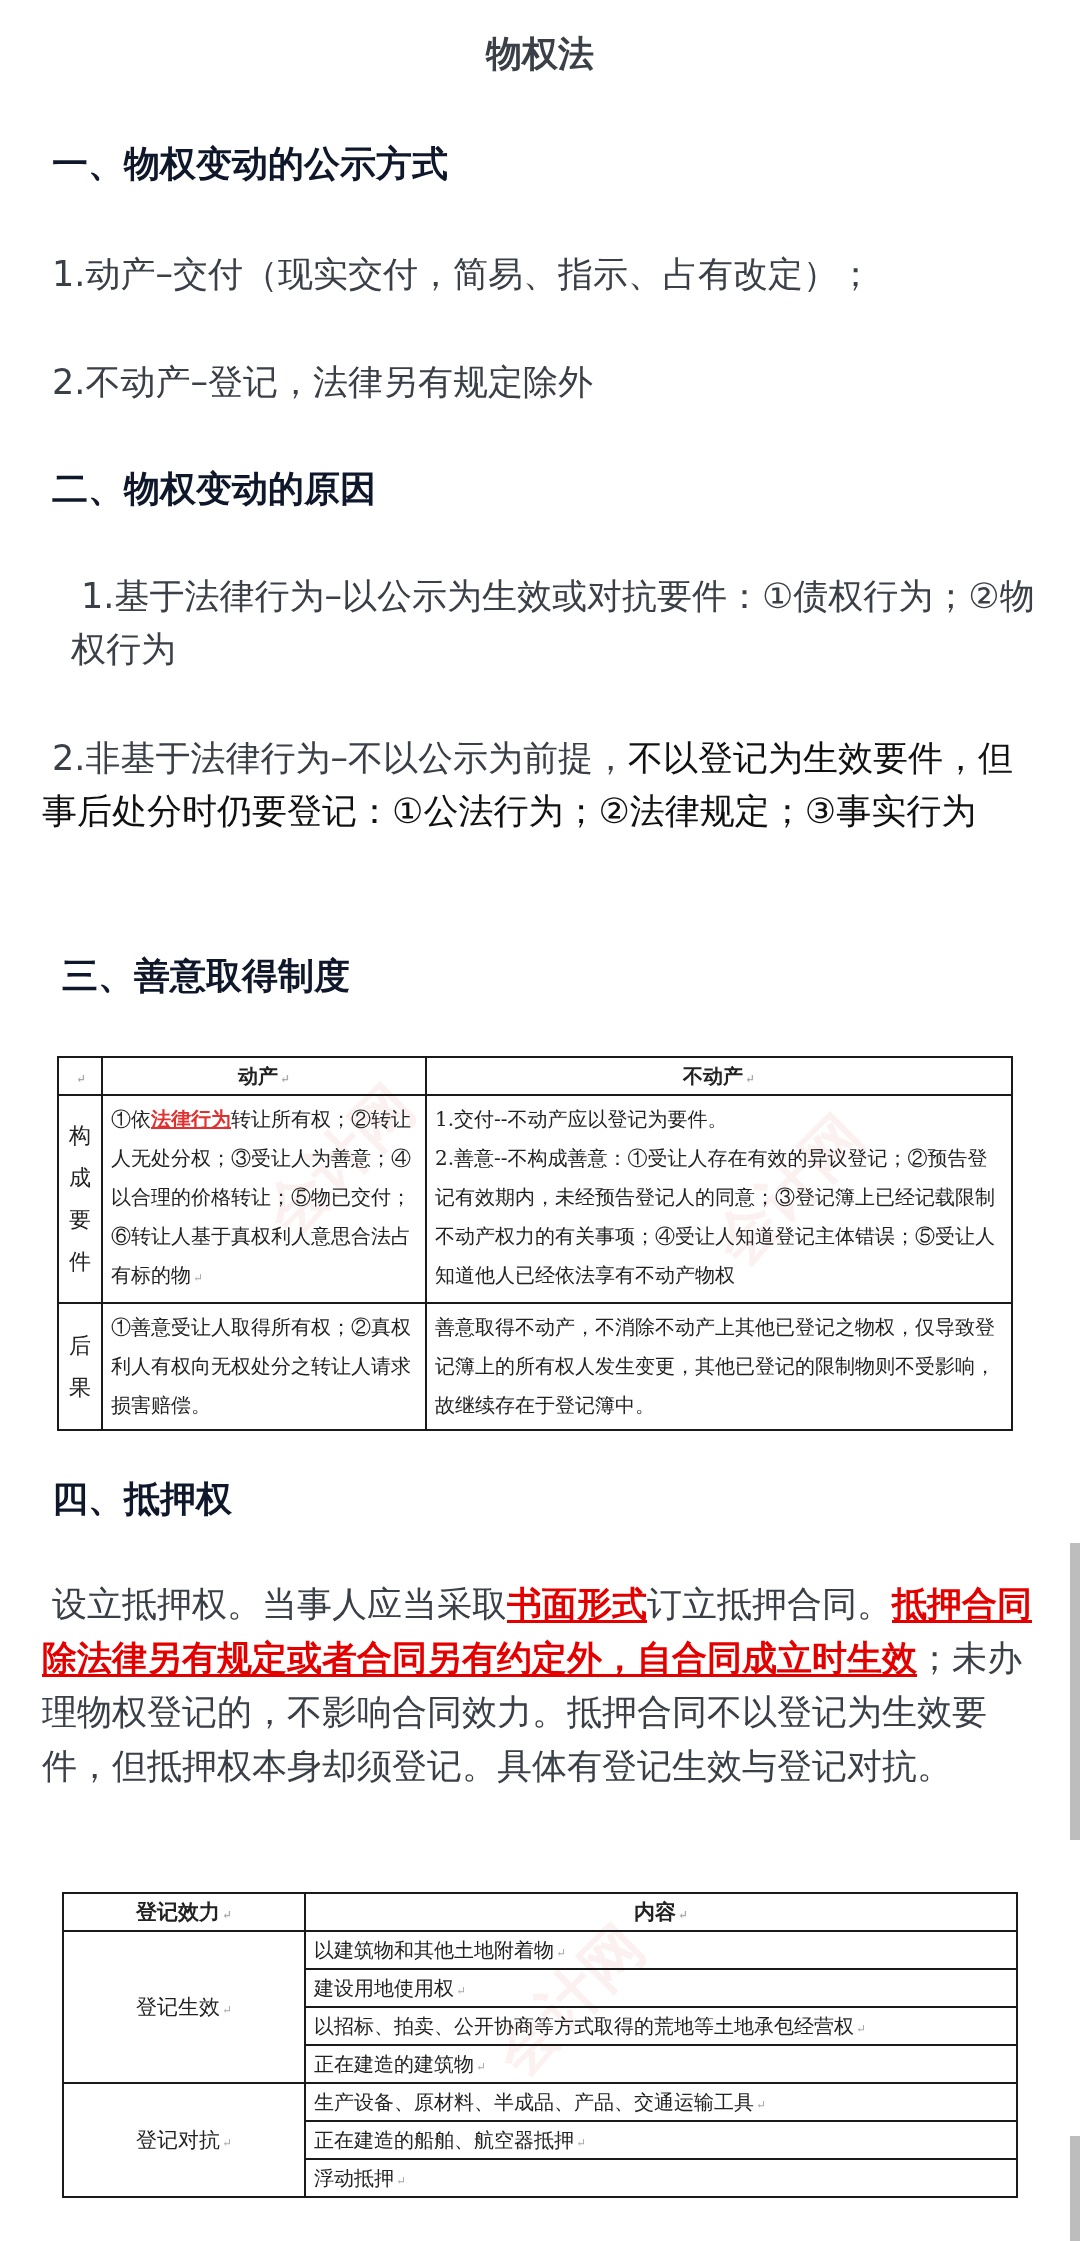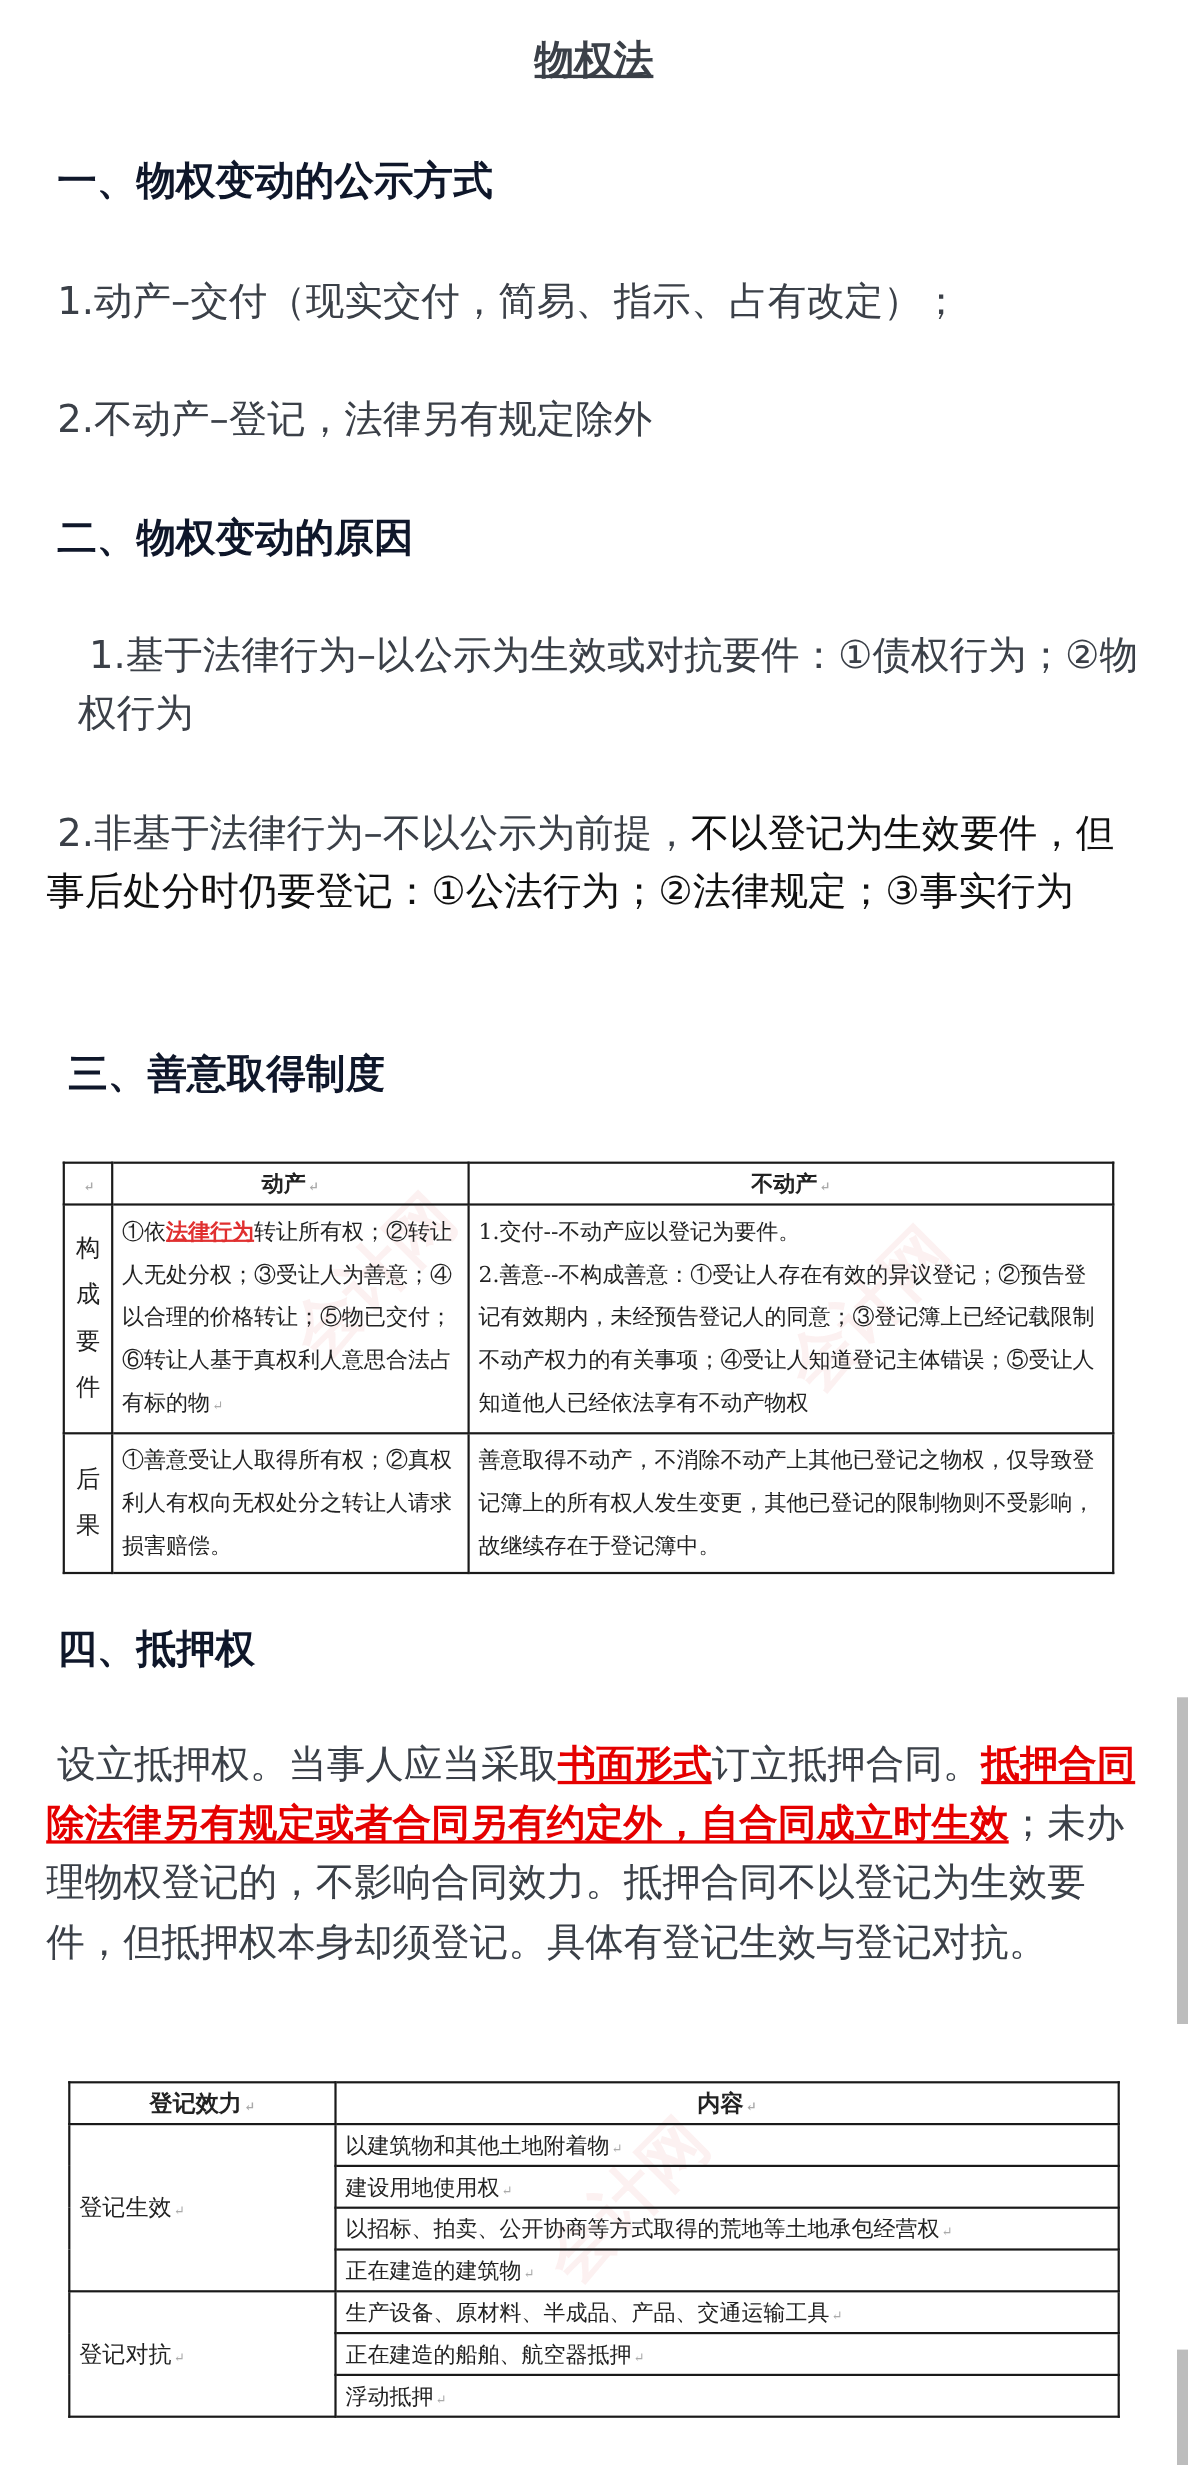--- a/index.html
+++ b/index.html
@@ -1,37 +1,37 @@
 <!DOCTYPE html>
 <html><head>
 <meta charset="utf-8">
 <style>
   html, body { margin: 0; padding: 0; background: #ffffff; }
   body { width: 1080px; height: 2241px; position: relative; overflow: hidden;
          font-family: "DejaVu Sans", "Liberation Sans", sans-serif; color: #3b4048; }
   .abs { position: absolute; }
-  .title { left: 0; width: 1080px; top: 30px; text-align: center; font-size: 36px; font-weight: bold; color: #3b4048; text-decoration: underline; }
+  .title { left: 0; width: 1080px; top: 30px; text-align: center; font-size: 36px; font-weight: bold; color: #3b4048; }
   .h { font-size: 36px; font-weight: bold; color: #0f172a; white-space: nowrap; }
   .p { font-size: 35px; color: #3b4048; line-height: 53px; }
   .p .black { color: #111111; }
   .red { color: #e50000; font-weight: bold; text-decoration: underline; text-decoration-thickness: 3px; text-underline-offset: 4px; }
 
   
   table.doc { position: absolute; border-collapse: collapse; font-family: "DejaVu Serif", "Liberation Serif", serif; color: #222; }
   table.doc td, table.doc th { border: 2px solid #1a1a1a; padding: 0 8px; vertical-align: middle; }
   .ret { color: #aaa; font-size: 12px; margin-left: 2px; }
   .t1 { left: 57px; top: 1056px; width: 956px; font-size: 20px; }
   .t1 th { height: 36px; font-weight: bold; font-size: 20px; }
   .t1 td.side { width: 26px; text-align: center; font-size: 22px; line-height: 42px; padding: 0 6px; }
   .t1 td.cell { line-height: 39px; font-size: 20px; padding: 4px 8px; vertical-align: top; }
   .t1 .redu { color: #e03030; font-weight: bold; text-decoration: underline; }
   .t2 { left: 62px; top: 1892px; width: 956px; font-size: 20px; }
   .t2 td, .t2 th { height: 36px; }
   .t2 th { font-weight: bold; font-size: 21px; text-align: center; }
-  .t2 td.grp { text-align: left; width: 224px; font-size: 21px; }
+  .t2 td.grp { text-align: center; width: 224px; font-size: 21px; }
   .t2 td.item { text-align: left; font-size: 20px; }
   .wm { position: absolute; color: rgba(220,80,80,0.08); font-size: 60px; font-weight: bold; transform: rotate(-45deg); pointer-events: none; white-space: nowrap; }
 
   .scrollbar { position: absolute; left: 1070px; width: 10px; background: #bdbdbd; }
 </style>
 </head>
 <body>
 
 <div class="abs title">物权法</div>
 

